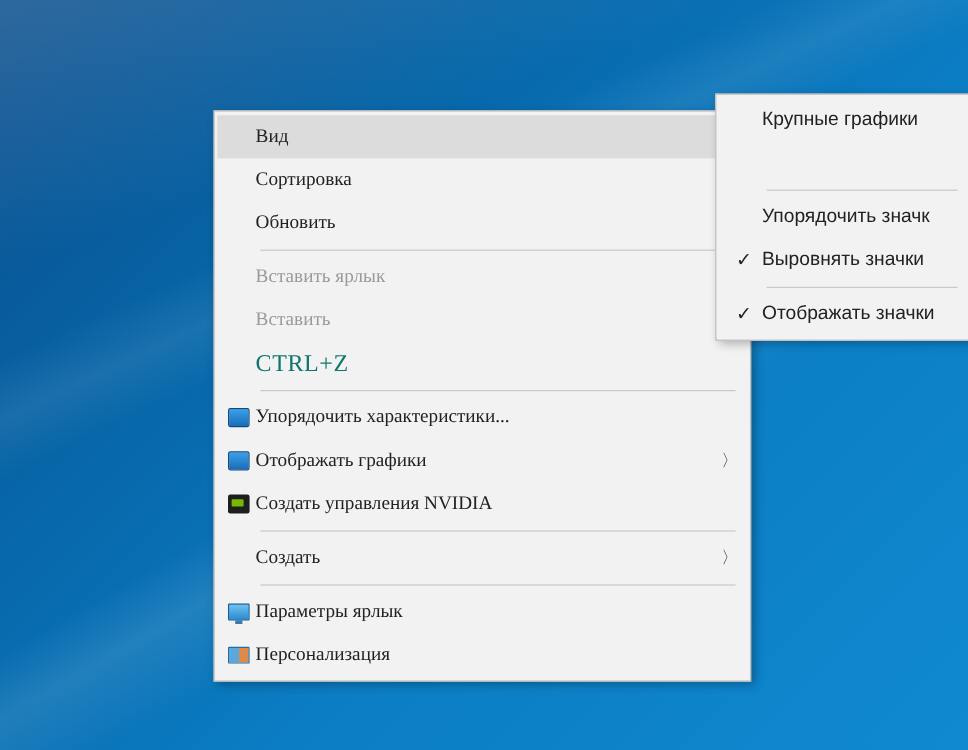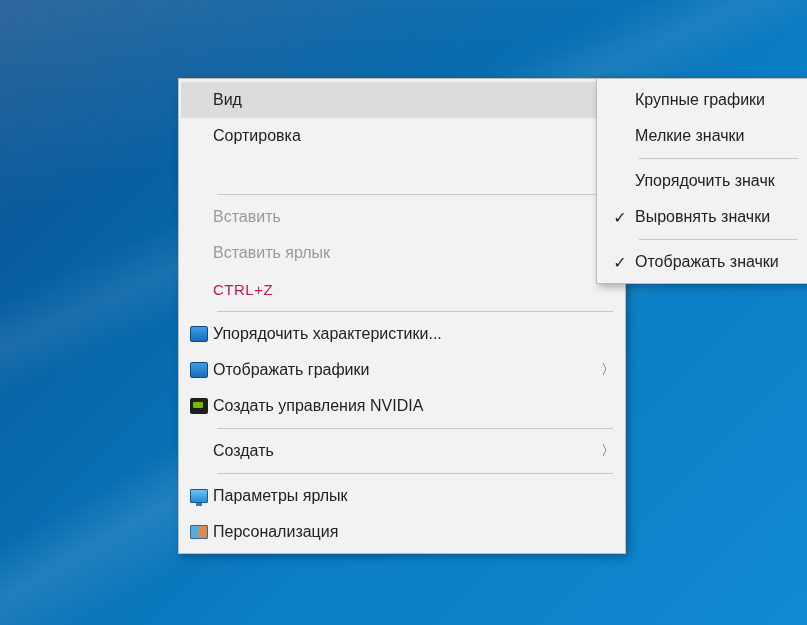--- a/index.html
+++ b/index.html
@@ -24,22 +24,23 @@
     }
     .context-menu {
       position: absolute;
       background: #f2f2f2;
       border: 1px solid #bcbcbc;
       box-shadow: 3px 3px 8px rgba(0,0,0,0.3);
       padding: 3px 2px;
     }
     .primary-menu {
       left: 178px;
-      top: 78px;
+      top: 92px;
       width: 448px;
+      font-family: Liberation Serif, serif;
     }
     .sub-menu {
       left: 596px;
       top: 78px;
       width: 215px;
     }
     .menu-item {
       display: flex;
       align-items: center;
       height: 36px;
@@ -61,22 +62,22 @@
       align-items: center;
       justify-content: center;
       flex-shrink: 0;
     }
     .label {
       flex: 1;
       white-space: nowrap;
       overflow: hidden;
     }
     .shortcut {
-      color: #be185d;
-      font-size: 15px;
+      color: #0f766e;
+      font-size: 20px;
       letter-spacing: 0.5px;
     }
     .arrow {
       width: 18px;
       text-align: right;
       color: #444;
       font-size: 14px;
     }
     .separator {
       height: 1px;
@@ -154,32 +155,33 @@
     <span class="label">Вид</span>
     <span class="arrow">〉</span>
   </div>
   <div class="menu-item">
     <span class="icon-slot"></span>
     <span class="label">Сортировка</span>
     <span class="arrow">〉</span>
   </div>
   <div class="menu-item">
     <span class="icon-slot"></span>
+    <span class="label">Обновить</span>
   </div>
 
   <div class="separator"></div>
 
   <div class="menu-item disabled">
     <span class="icon-slot"></span>
+    <span class="label">Вставить ярлык</span>
+  </div>
+  <div class="menu-item disabled">
+    <span class="icon-slot"></span>
     <span class="label">Вставить</span>
   </div>
-  <div class="menu-item disabled">
-    <span class="icon-slot"></span>
-    <span class="label">Вставить ярлык</span>
-  </div>
   <div class="menu-item">
     <span class="icon-slot"></span>
     <span class="shortcut">CTRL+Z</span>
   </div>
 
   <div class="separator"></div>
 
   <div class="menu-item">
     <span class="icon-slot">
         <span class="ico-intel"></span>
@@ -226,21 +228,20 @@
 </div>
 
 <div class="context-menu sub-menu">
 
   <div class="menu-item">
     <span class="icon-slot"></span>
     <span class="label">Крупные графики</span>
   </div>
   <div class="menu-item">
     <span class="icon-slot"></span>
-    <span class="label">Мелкие значки</span>
   </div>
 
   <div class="separator"></div>
 
   <div class="menu-item">
     <span class="icon-slot"></span>
     <span class="label">Упорядочить значк</span>
   </div>
   <div class="menu-item">
     <span class="icon-slot">

